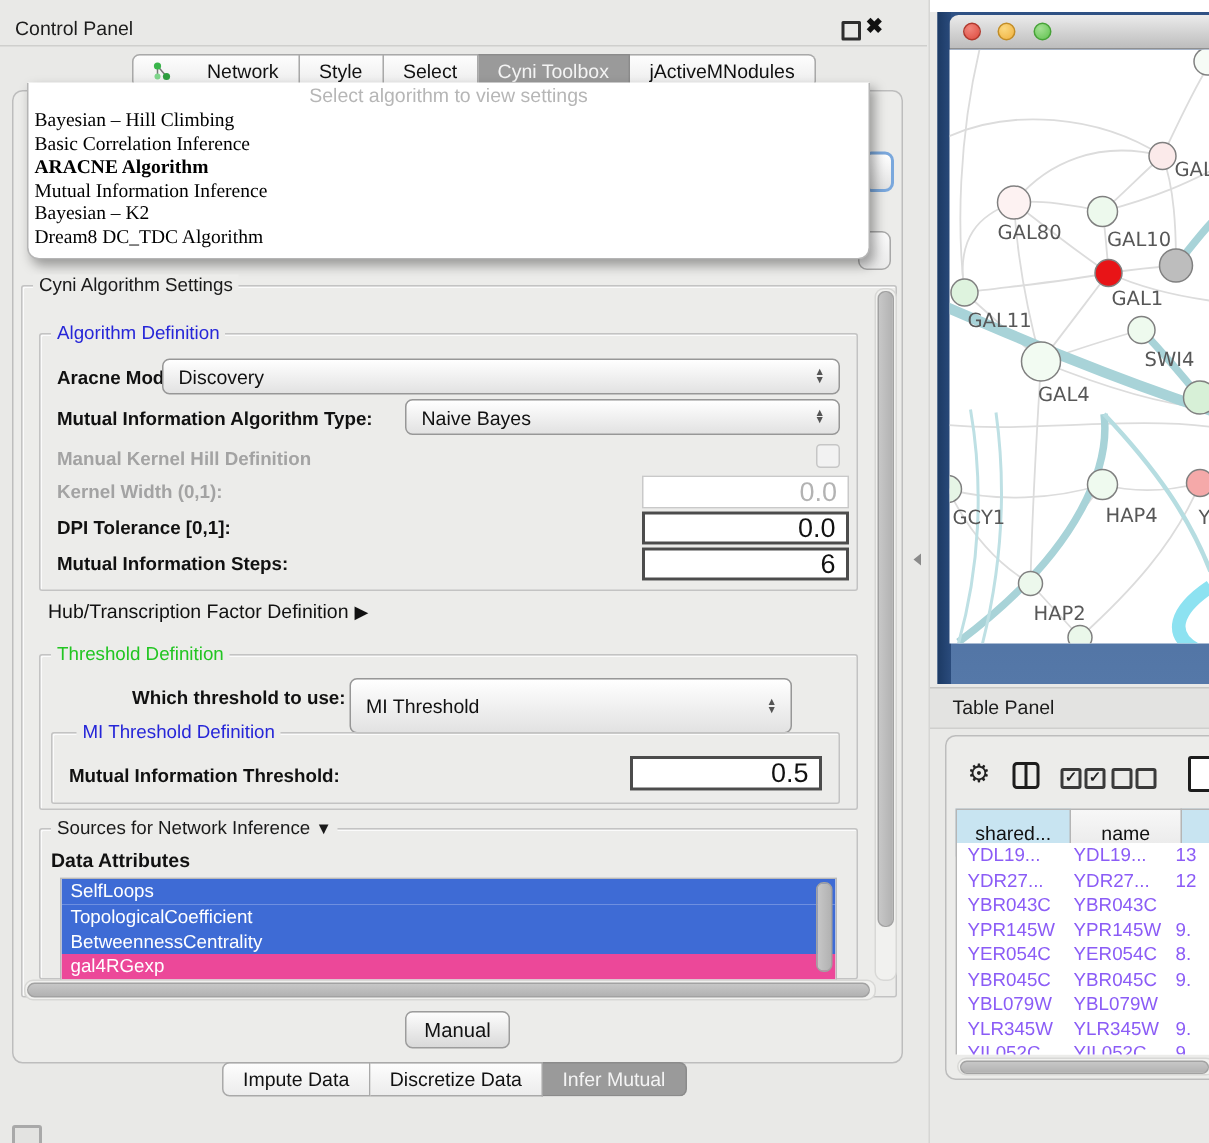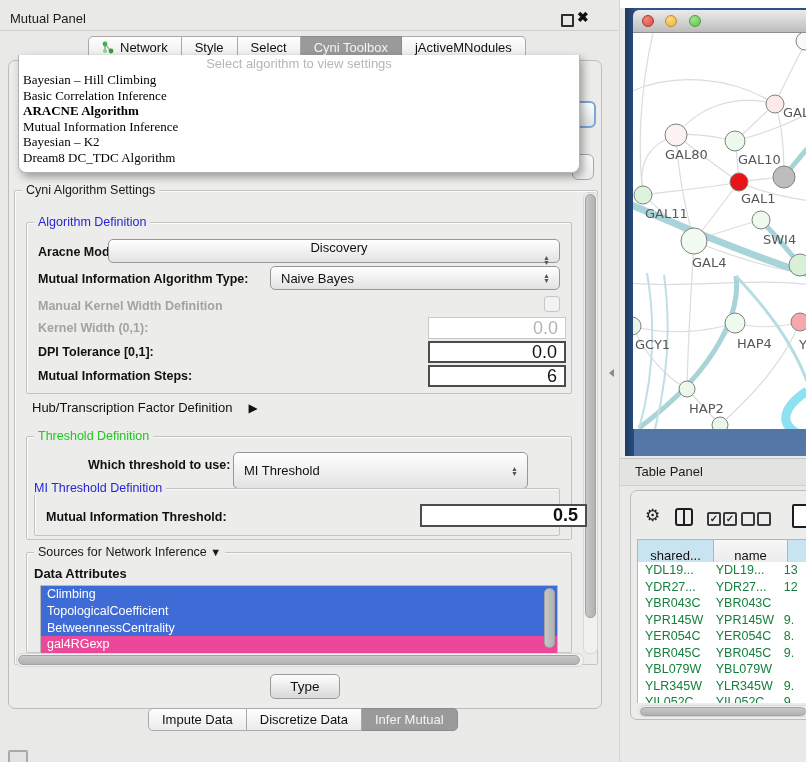--- a/index.html
+++ b/index.html
@@ -2,21 +2,21 @@
 <html><head>
 <meta charset="utf-8">
 <style>
   html,body{margin:0;padding:0;}
   #stage{position:relative;width:806px;height:762px;background:#e9e9e7;overflow:hidden;
          font-family:"Liberation Sans",sans-serif;color:#111;}
   .a{position:absolute;}
   
   .seg{display:flex;}
   .seg .tab{border:1px solid #a9a9a9;border-left:none;background:linear-gradient(#fdfdfd,#ececec);
-            font-size:13px;padding:3px 13px;color:#111;white-space:nowrap;display:flex;align-items:center;gap:5px;}
+            font-size:13px;padding:3px 13px;color:#111;white-space:nowrap;display:flex;align-items:center;gap:23px;}
   .seg .tab:first-child{border-left:1px solid #a9a9a9;border-radius:5px 0 0 5px;}
   .seg .tab:last-child{border-radius:0 5px 5px 0;}
   .seg .tab.active{background:#9a9a9a;color:#f4f4f4;border-color:#8b8b8b;}
   
   .grp{border:1px solid #c3c3c3;border-radius:2px;box-shadow:inset 1px 1px 0 rgba(255,255,255,.8);}
   .grp-label{position:absolute;background:#ececea;padding:0 4px;font-size:12.5px;line-height:14px;}
   .blue{color:#2626d8;} .green{color:#22c522;}
   .lbl{font-size:12.5px;font-weight:bold;white-space:nowrap;}
   .lbl.dis{color:#a3a3a3;}
   .combo{border:1px solid #979797;border-radius:5px;background:linear-gradient(#ffffff,#e2e2e2);
@@ -34,33 +34,33 @@
        font-size:13.5px;display:flex;align-items:center;justify-content:center;}
   
   #dd{background:#fff;border:1px solid #b5b5b5;border-top:none;border-radius:0 0 8px 8px;
       box-shadow:3px 4px 8px rgba(0,0,0,.35);overflow:hidden;}
   #dd .ph{color:#b6b6b6;font-size:13px;text-align:center;height:17px;line-height:17px;}
   #dd .it{font-size:13px;line-height:15.6px;padding-left:4px;color:#000;white-space:nowrap;font-family:Liberation Serif, serif;}
   
   .thcell{box-sizing:border-box;border:1px solid #b5b5b5;border-left:none;font-size:13px;
           display:flex;align-items:center;justify-content:center;height:32px;text-align:right;}
   .trow{display:flex;height:16.5px;align-items:center;background:#fff;}
-  .tcell{font-size:12.5px;padding-left:7px;box-sizing:border-box;white-space:nowrap;overflow:hidden;color:#15803d;}
+  .tcell{font-size:12.5px;padding-left:7px;box-sizing:border-box;white-space:nowrap;overflow:hidden;color:#8b5cf6;}
   .ckbox{width:10px;height:10px;border:2px solid #3a3a3a;border-radius:2px;display:inline-block;
          font-size:10px;line-height:9px;font-weight:bold;color:#222;text-align:center;}
   .winbar{background:linear-gradient(#ebebeb,#bdbdbd);border-bottom:1px solid #8f8f8f;border-radius:6px 0 0 0;}
   .light{width:12px;height:12px;border-radius:50%;display:inline-block;box-sizing:border-box;}
 </style>
 </head>
 <body>
 
 <div id="stage">
 
   <div class="a" style="left:0;top:0;width:620px;height:762px;">
-    <div class="a" style="left:10px;top:11px;font-size:13px;color:#1c1c1c;">Mutual Panel</div>
+    <div class="a" style="left:10px;top:11px;font-size:13px;color:#1c1c1c;">Control Panel</div>
     <div class="a" style="left:561px;top:14px;width:9px;height:9px;border:2px solid #2e2e2e;border-radius:1px;"></div>
     <div class="a" style="left:577px;top:9px;font-size:14px;font-weight:bold;color:#111;">✖</div>
     <div class="a" style="left:0;top:30px;width:618px;height:1px;background:#cfcfcd;"></div>
 
     <div class="a seg" id="top-tabs" style="left:88px;top:36px;">
         <div class="tab">
           <svg width="13" height="13">
             <line x1="3" y1="3" x2="9" y2="10" stroke="#777" stroke-width="1"></line>
             <line x1="3" y1="3" x2="3" y2="10" stroke="#777" stroke-width="1"></line>
             <circle cx="3" cy="3" r="2.4" fill="#39b54a"></circle>
@@ -103,89 +103,89 @@
     <div class="a grp" style="left:14px;top:190px;width:584px;height:475px;box-sizing:border-box;"></div>
     <div class="a grp-label" style="left:22px;top:183px;color:#1a1a1a;">Cyni Algorithm Settings</div>
 
     <div class="a sb-track" style="left:583px;top:192px;width:13px;height:460px;"></div>
     <div class="a sb-thumb" style="left:585px;top:194px;width:9px;height:422px;"></div>
 
     <div class="a grp" style="left:26px;top:222px;width:546px;height:172px;box-sizing:border-box;"></div>
     <div class="a grp-label blue" style="left:34px;top:215px;">Algorithm Definition</div>
 
     <div class="a lbl" style="left:38px;top:245px;">Aracne Mode:</div>
-    <div class="a combo" style="left:108px;top:239px;width:452px;height:24px;flex-direction:column;">
+    <div class="a combo" style="left:108px;top:239px;width:452px;height:24px;">
       <span>Discovery</span>
       <span class="arr">▲<br>▼</span>
     </div>
 
     <div class="a lbl" style="left:38px;top:272px;">Mutual Information Algorithm Type:</div>
     <div class="a combo" style="left:270px;top:266px;width:290px;height:24px;">
       <span>Naive Bayes</span>
       <span class="arr">▲<br>▼</span>
     </div>
 
-    <div class="a lbl dis" style="left:38px;top:299px;">Manual Kernel Width Definition</div>
+    <div class="a lbl dis" style="left:38px;top:299px;">Manual Kernel Hill Definition</div>
     <div class="a" style="left:544px;top:296px;width:14px;height:14px;border:1px solid #c6c6c6;border-radius:3px;background:#f2f2f2;"></div>
 
     <div class="a lbl dis" style="left:38px;top:321px;">Kernel Width (0,1):</div>
     <div class="a num dis" style="left:428px;top:317px;width:138px;height:22px;">
       <span>0.0</span>
     </div>
 
     <div class="a lbl" style="left:38px;top:345px;">DPI Tolerance [0,1]:</div>
     <div class="a num" style="left:428px;top:341px;width:138px;height:22px;">
       <span>0.0</span>
     </div>
 
     <div class="a lbl" style="left:38px;top:369px;">Mutual Information Steps:</div>
     <div class="a num" style="left:428px;top:365px;width:138px;height:22px;">
       <span>6</span>
     </div>
 
-    <div class="a" style="left:32px;top:400px;font-size:13px;display:flex;align-items:center;gap:16px;">
+    <div class="a" style="left:32px;top:400px;font-size:13px;display:flex;align-items:center;gap:4px;">
       <span>Hub/Transcription Factor Definition</span>
       <span style="font-size:12px;">▶</span>
     </div>
 
     <div class="a grp" style="left:26px;top:436px;width:546px;height:104px;box-sizing:border-box;"></div>
     <div class="a grp-label green" style="left:34px;top:429px;">Threshold Definition</div>
 
     <div class="a lbl" style="left:88px;top:458px;">Which threshold to use:</div>
     <div class="a combo" style="left:233px;top:452px;width:295px;height:37px;">
       <span>MI Threshold</span>
       <span class="arr">▲<br>▼</span>
     </div>
 
     <div class="a grp" style="left:34px;top:488px;width:526px;height:48px;box-sizing:border-box;"></div>
-    <div class="a grp-label blue" style="left:30px;top:481px;">MI Threshold Definition</div>
+    <div class="a grp-label blue" style="left:51px;top:481px;">MI Threshold Definition</div>
     <div class="a lbl" style="left:46px;top:510px;">Mutual Information Threshold:</div>
-    <div class="a num" style="left:420px;top:504px;width:167px;height:23px;font-weight:bold;">
+    <div class="a num" style="left:420px;top:504px;width:128px;height:23px;">
       <span>0.5</span>
     </div>
 
     <div class="a grp" style="left:26px;top:552px;width:546px;height:101px;box-sizing:border-box;"></div>
     <div class="a grp-label" style="left:34px;top:545px;color:#1a1a1a;">
       <span>Sources for Network Inference</span>
       <span style="font-size:11px;">▼</span>
     </div>
     <div class="a lbl" style="left:34px;top:566px;font-size:13px;">Data Attributes</div>
     <div class="a listbox" id="attr-list" style="left:40px;top:585px;width:516px;height:67px;">
-        <div class="item" style="background: rgb(62, 107, 213);">Climbing</div>
+        <div class="item" style="background: rgb(62, 107, 213);">SelfLoops</div>
         <div class="item" style="background: rgb(62, 107, 213);">TopologicalCoefficient</div>
         <div class="item" style="background: rgb(62, 107, 213);">BetweennessCentrality</div>
         <div class="item" style="background: #ec4899;">gal4RGexp</div>
       </div>
     <div class="a sb-thumb" style="left:544px;top:588px;width:9px;height:58px;"></div>
 
     <div class="a sb-track" style="left:16px;top:653px;width:566px;height:12px;"></div>
     <div class="a sb-thumb h" style="left:18px;top:655px;width:560px;height:8px;"></div>
 
     <div class="a btn" style="left:270px;top:674px;width:68px;height:23px;">
-      <span>Type</span>
+      <span>Manual</span>
     </div>
 
     <div class="a seg" id="bottom-tabs" style="left:148px;top:708px;">
         <div class="tab">
           <span>Impute Data</span>
         </div>
         <div class="tab">
           <span>Discretize Data</span>
         </div>
         <div class="tab active">

